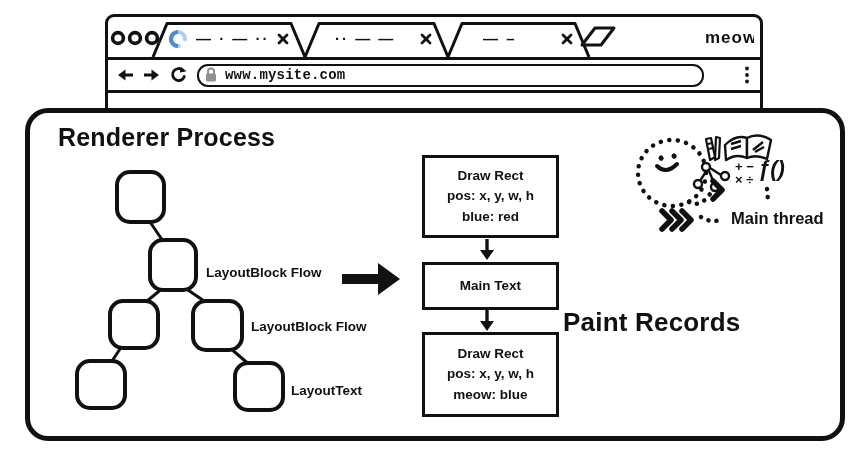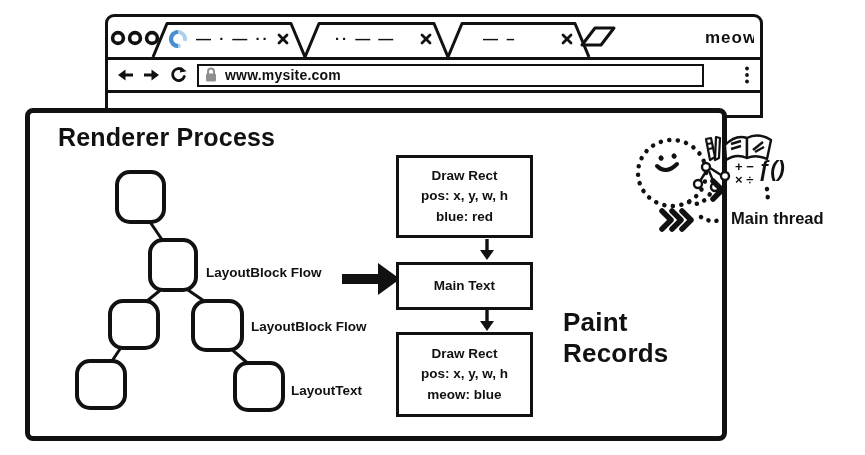--- a/index.html
+++ b/index.html
@@ -14,37 +14,37 @@
     position:absolute;left:105px;top:14px;width:652px;height:98px;
     border:3px solid #111;border-radius:9px 9px 0 0;background:#fff;z-index:1;
   }
   .tabstrip{display:block;}
   .navrow{
     height:30px;border-top:3px solid #111;border-bottom:3px solid #111;
     display:flex;align-items:center;padding-left:9px;gap:9px;
   }
   .navicon{flex:0 0 auto;cursor:pointer;}
   .urlbar{
-    width:498px;height:19px;border:2.5px solid #111;border-radius:0;
-    display:flex;align-items:center;padding-left:5px;background:#fff;
+    width:498px;height:19px;border:2.5px solid #111;border-radius:11px;
+    display:flex;align-items:center;padding-left:5px;background:#fff;font-family:Liberation Mono, monospace;
   }
   .urltext{font-size:14px;font-weight:700;letter-spacing:.2px;margin-left:7px;margin-top:-1px;}
   .menudots{margin-left:31px;}
 
   
   #renderer-box{
-    position:absolute;left:25px;top:108px;width:702px;height:333px;
-    border:5px solid #111;border-radius:8px;background:#fff;z-index:5;box-sizing:border-box;
+    position:absolute;left:25px;top:108px;width:820px;height:333px;
+    border:5px solid #111;border-radius:23px;background:#fff;z-index:5;box-sizing:border-box;
   }
   .rp-title{position:absolute;left:28px;top:10px;font-size:25px;font-weight:700;letter-spacing:.2px;}
   .tree-svg{position:absolute;left:0;top:0;}
   .big-arrow{position:absolute;left:312px;top:148px;}
 
   .paintbox{
-    position:absolute;left:366px;width:137px;box-sizing:border-box;
+    position:absolute;left:392px;width:137px;box-sizing:border-box;
     border:3.5px solid #111;background:#fff;
     display:flex;flex-direction:column;align-items:center;justify-content:center;
     font-size:13.5px;font-weight:700;line-height:1.5;text-align:center;
   }
   #paintbox-1{top:42px;height:83px;}
   #paintbox-2{top:149px;height:48px;}
   #paintbox-3{top:219px;height:85px;}
   .varrow{position:absolute;left:448px;}
   .paint-heading{position:absolute;left:533px;top:194px;font-size:26px;font-weight:700;letter-spacing:.2px;}
   .doodle{position:absolute;left:595px;top:18px;}

